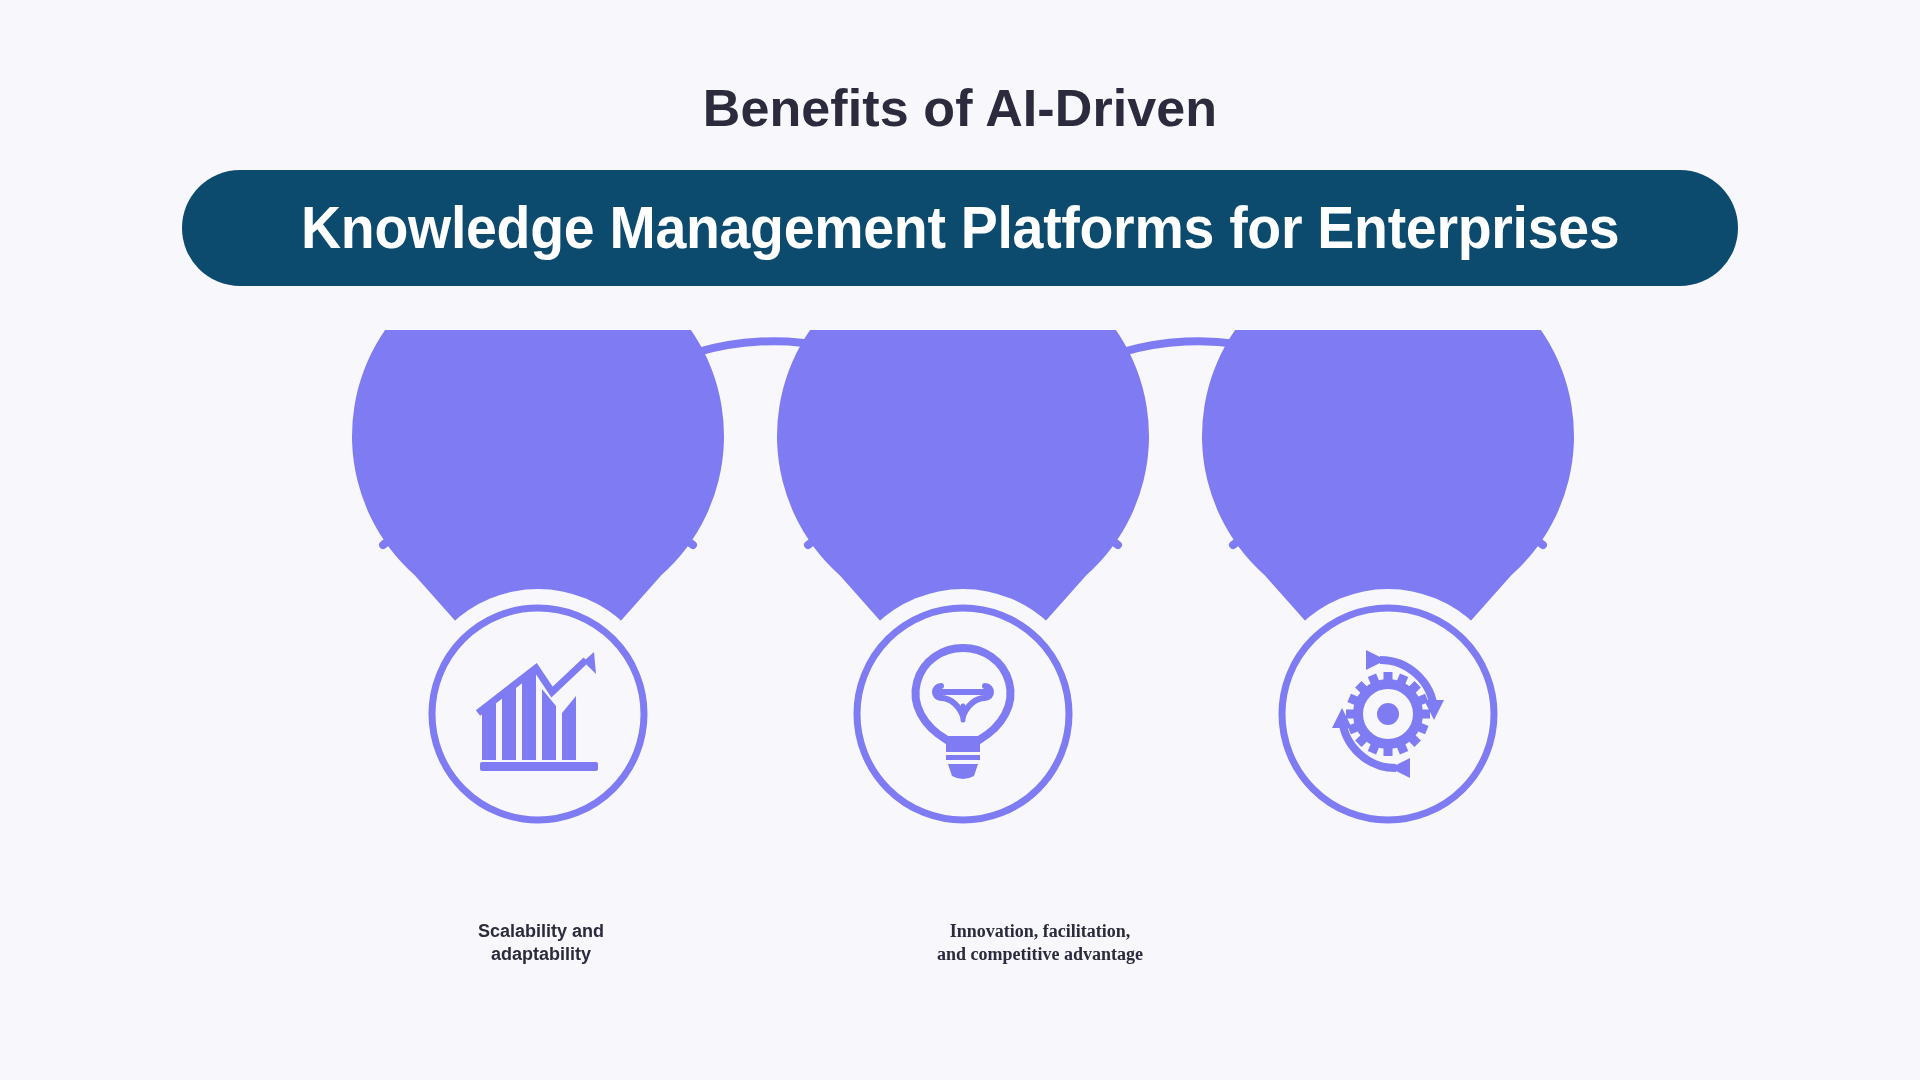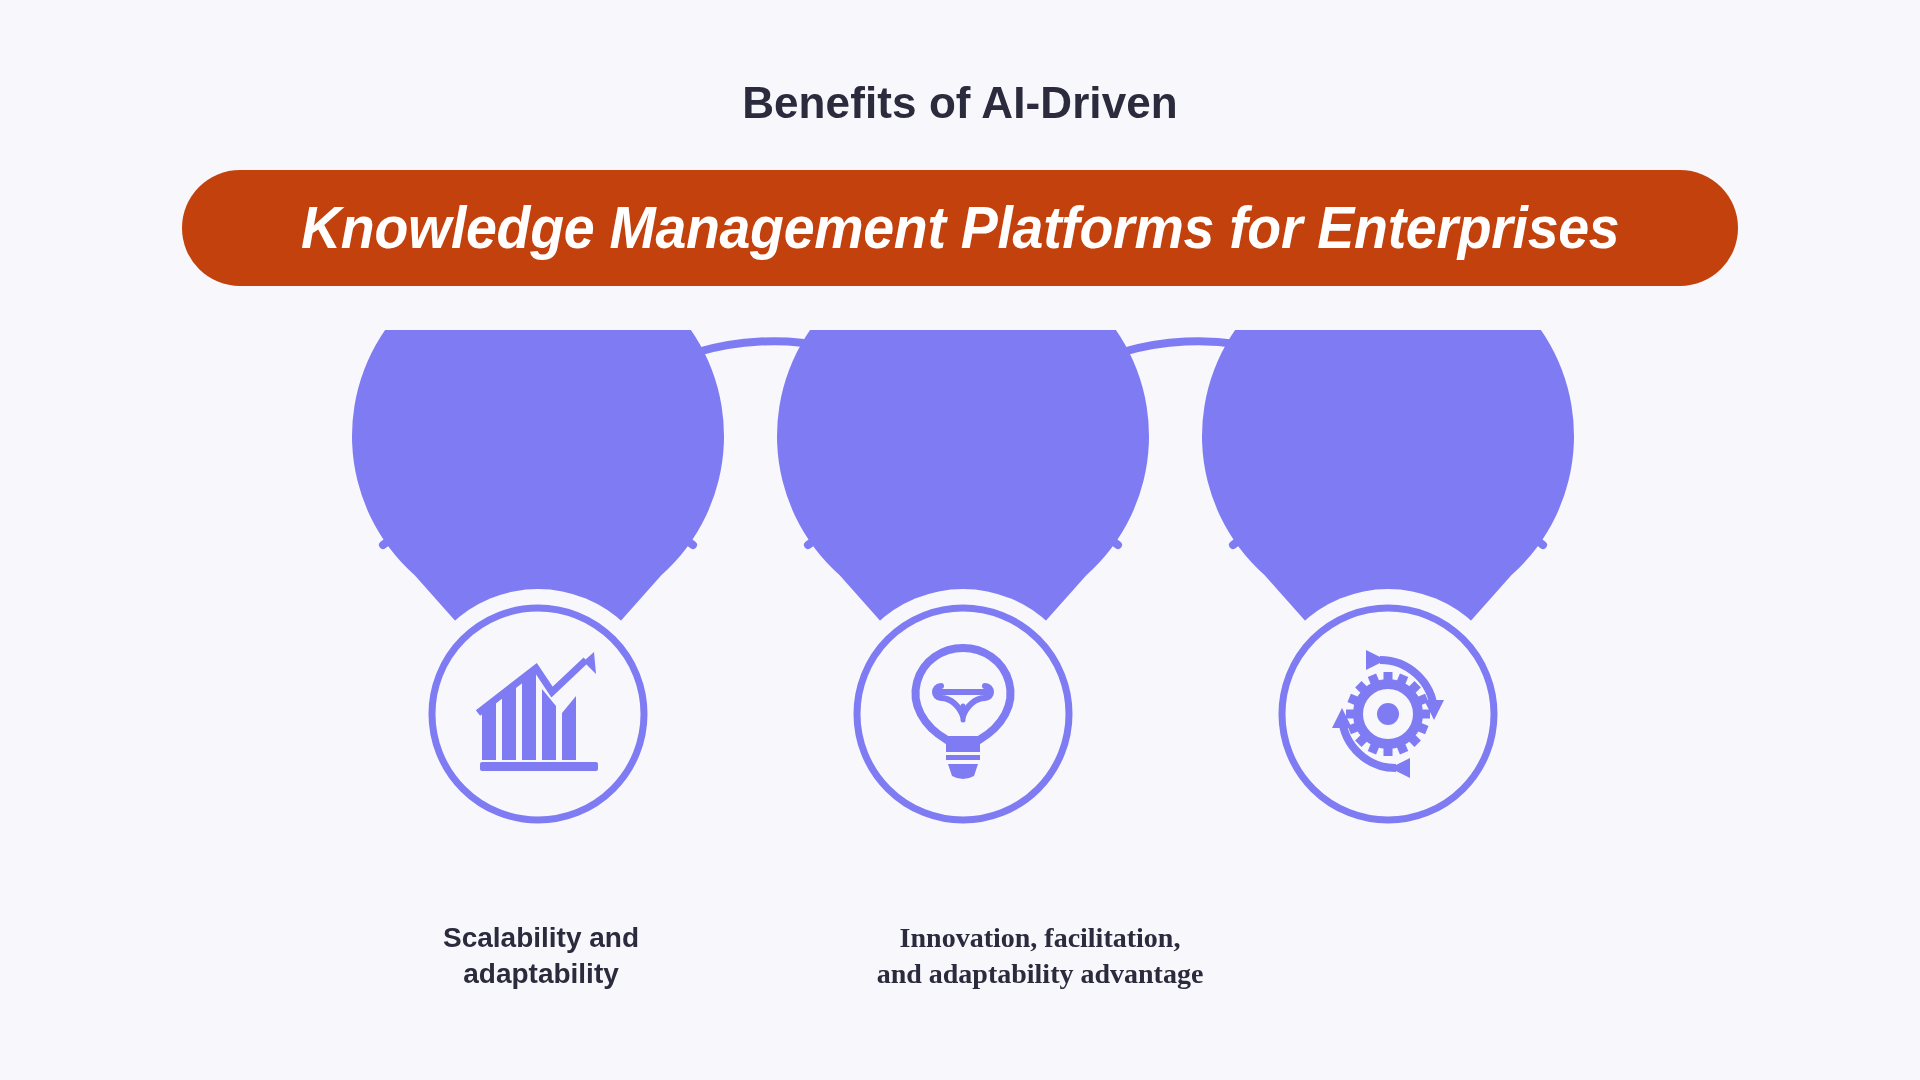--- a/index.html
+++ b/index.html
@@ -20,37 +20,36 @@
     inset: 0;
     width: 1920px;
     height: 1080px;
   }
   .kicker {
     position: absolute;
     top: 78px;
     left: 0;
     width: 1920px;
     text-align: center;
-    font-size: 44px;
+    font-size: 52px;
     font-weight: 700;
     color: #2b2b3d;
     letter-spacing: 0.1px;
   }
   .banner {
     position: absolute;
     top: 170px;
     left: 182px;
     width: 1556px;
     height: 116px;
-    background: #c2410c;
+    background: #0c4a6e;
     border-radius: 58px;
     display: flex;
     align-items: center;
     justify-content: center;
-    font-style: italic;
   }
   .banner-text {
     color: #ffffff;
     font-size: 59px;
     font-weight: 700;
     letter-spacing: -0.3px;
     white-space: nowrap;
     transform: scaleX(0.94);
   }
   .stage {
@@ -71,21 +70,21 @@
     position: absolute;
     top: 920px;
     left: 0;
     width: 1920px;
     height: 110px;
   }
   .caption {
     position: absolute;
     top: 0;
     text-align: center;
-    font-size: 28px;
+    font-size: 18px;
     font-weight: 700;
     color: #2b2b3d;
     line-height: 1.27;
   }
   .caption span { display: block; }
   #caption-1 { left: 386px; width: 310px; }
   #caption-2 { left: 660px; width: 760px; font-family: Liberation Serif, serif; }
   #caption-3 { left: 1228px; width: 310px; }
 </style>
 </head>
@@ -225,17 +224,17 @@
     </svg>
   </div>
 
   <div class="captions">
     <div class="caption" id="caption-1">
       <span>Scalability and</span>
       <span>adaptability</span>
     </div>
     <div class="caption" id="caption-2">
       <span>Innovation, facilitation,</span>
-      <span>and adaptability advantage</span>
+      <span>and competitive advantage</span>
     </div>
   </div>
 
 </div>
 
 </body></html>

